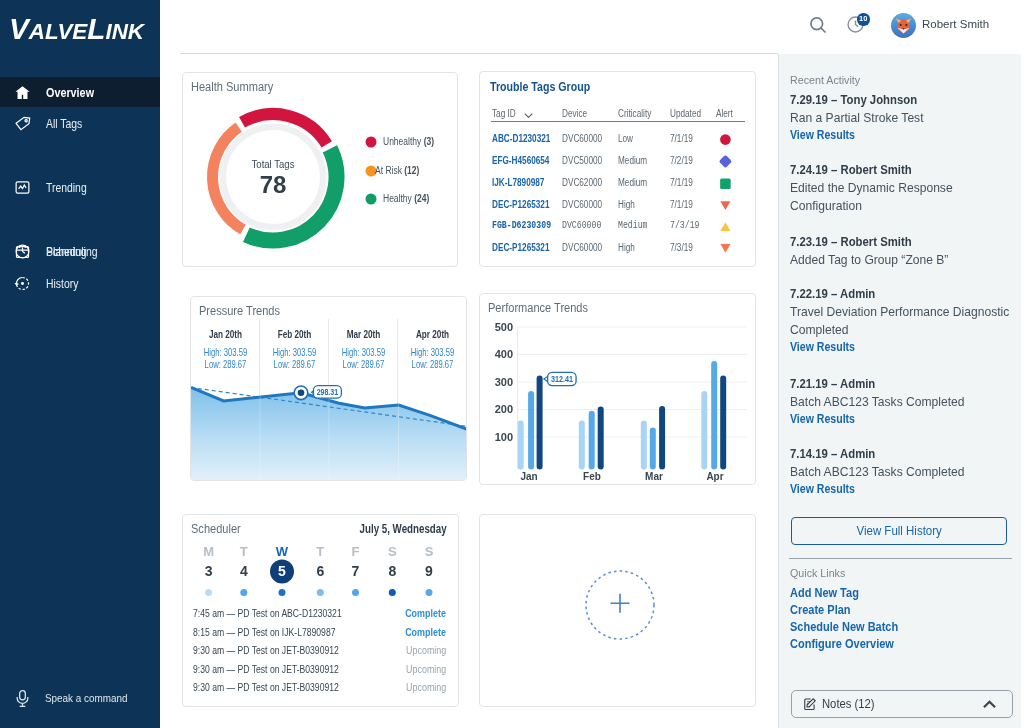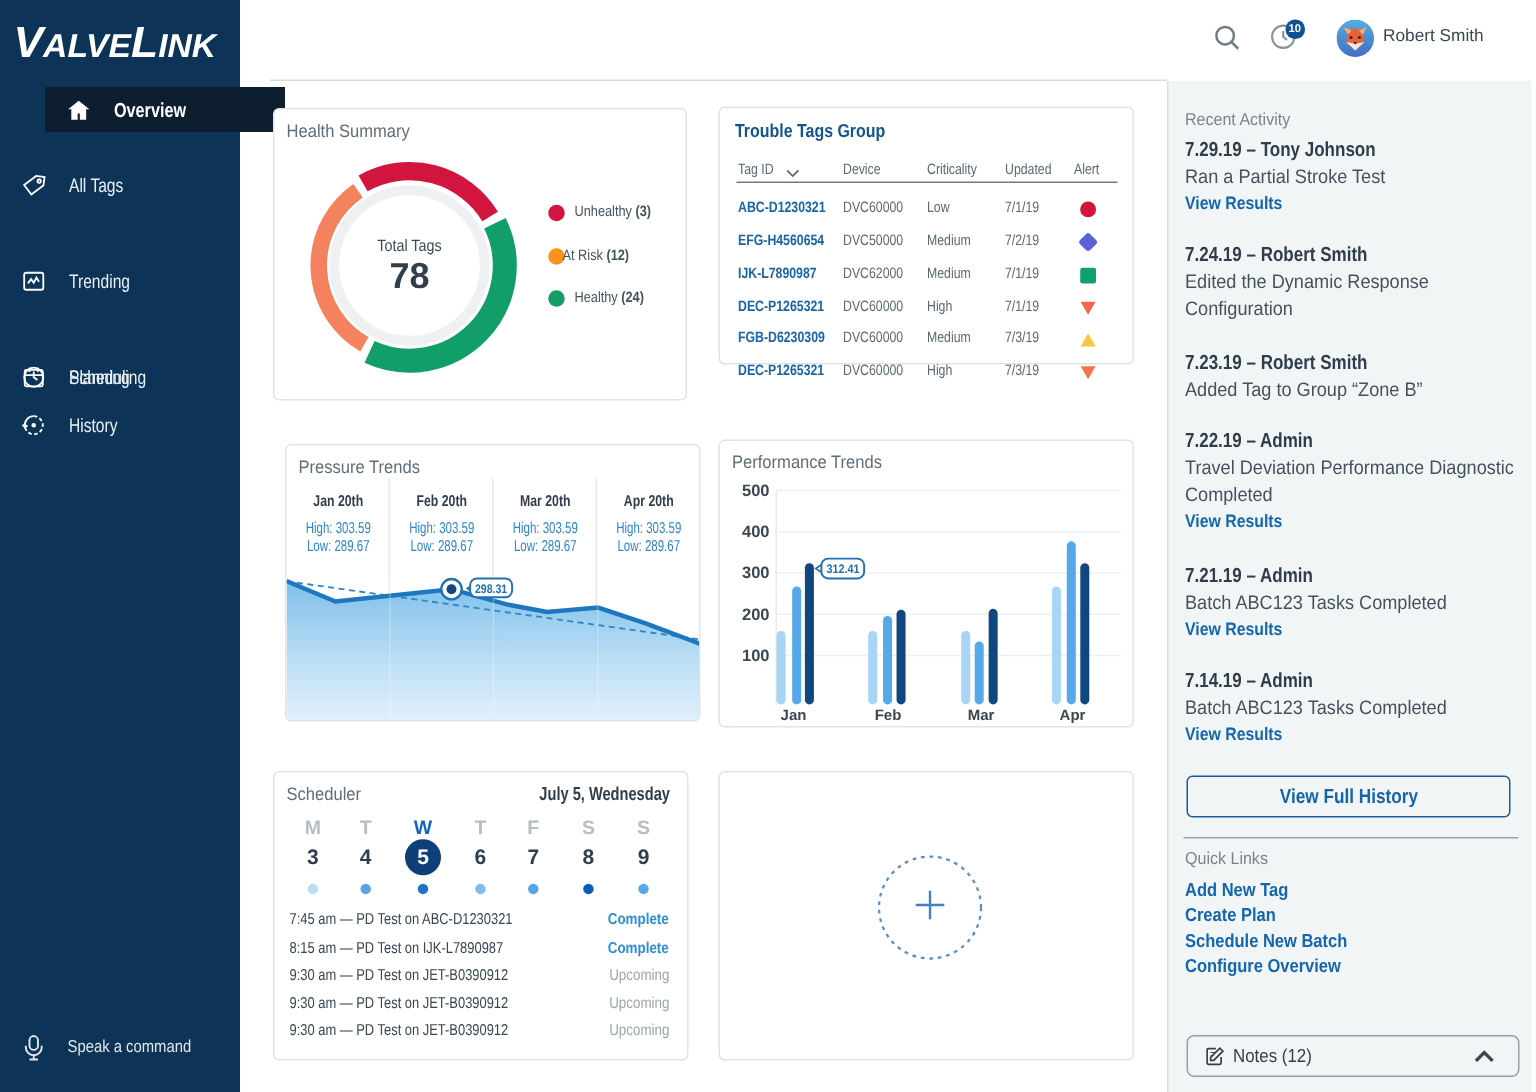--- a/index.html
+++ b/index.html
@@ -35,21 +35,21 @@
 .pcol i{top:38.5px;}
 .srow{position:absolute;left:9.5px;width:253.5px;height:15px;font-size:10.5px;color:#374652;}
 .srow span{position:absolute;left:0;transform:scaleX(0.82);transform-origin:left;white-space:nowrap;}
 .srow b{position:absolute;right:0;font-weight:normal;transform:scaleX(0.85);transform-origin:right;}
 .srow .c{color:#2e8fd4;font-weight:bold;}
 .srow .u2{color:#9aa5ae;}
 </style></head>
 <body>
 <div id="sidebar">
   <div id="logo"><span style="font-size:29px">V</span><span style="font-size:22px">ALVE</span><span style="font-size:29px">L</span><span style="font-size:22px">INK</span></div>
-  <div class="nav-item nav-active" style="top:58px;margin-left:30px;">
+  <div class="nav-item nav-active" style="top:77px;">
     <svg viewBox="0 0 24 24" fill="#fff">
         <path d="M12 3 2 11h3v10h6v-6h2v6h6V11h3z"></path>
       </svg>
     <span>Overview</span>
   </div>
   <div class="nav-item" style="top:108px;">
     <svg viewBox="0 0 24 24" fill="none" stroke="#fff" stroke-width="1.7">
         <path d="M3 13 13 3h8v8L11 21z" transform="rotate(8 12 12)"></path>
         <circle cx="16.5" cy="7.5" r="1.6" transform="rotate(8 12 12)"></circle>
       </svg>
@@ -136,21 +136,21 @@
   <div class="abs px" style="left:11px;top:232px;font-weight:bold;color:#2f3e4a;font-size:13.5px;transform:scaleX(0.84);">7.22.19 – Admin</div>
   <div class="abs px" style="left:11px;top:250px;">Travel Deviation Performance Diagnostic</div>
   <div class="abs px" style="left:11px;top:268px;">Completed</div>
   <div class="abs px pb blue-b" style="left:11px;top:286px;font-size:12px;">View Results</div>
   <div class="abs px" style="left:11px;top:322px;font-weight:bold;color:#2f3e4a;font-size:13.5px;transform:scaleX(0.84);">7.21.19 – Admin</div>
   <div class="abs px" style="left:11px;top:340px;">Batch ABC123 Tasks Completed</div>
   <div class="abs px pb blue-b" style="left:11px;top:358px;font-size:12px;">View Results</div>
   <div class="abs px" style="left:11px;top:392px;font-weight:bold;color:#2f3e4a;font-size:13.5px;transform:scaleX(0.84);">7.14.19 – Admin</div>
   <div class="abs px" style="left:11px;top:410px;">Batch ABC123 Tasks Completed</div>
   <div class="abs px pb blue-b" style="left:11px;top:428px;font-size:12px;">View Results</div>
-  <div class="abs" style="left:12px;top:463px;width:216px;height:28px;border:1.5px solid #1c5c9e;border-radius:4px;text-align:center;line-height:26px;font-weight:bold;color:#1565ab;font-size:13.5px;"><span style="display:inline-block;transform:scaleX(0.85);">View Full History</span></div>
+  <div class="abs" style="left:12px;top:463px;width:216px;height:28px;border:1.5px solid #1c5c9e;border-radius:4px;text-align:center;line-height:26px;font-weight:normal;color:#1565ab;font-size:13.5px;"><span style="display:inline-block;transform:scaleX(0.85);">View Full History</span></div>
   <div class="abs" style="left:10px;top:503.5px;width:223px;height:1.5px;background:#9aa3aa;"></div>
   <div class="abs px" style="left:11px;top:513px;font-size:11.5px;color:#7a848c;">Quick Links</div>
   <div class="abs px pb blue-b" style="left:11px;top:532px;font-size:12.5px;">Add New Tag</div>
   <div class="abs px pb blue-b" style="left:11px;top:549px;font-size:12.5px;">Create Plan</div>
   <div class="abs px pb blue-b" style="left:11px;top:566px;font-size:12.5px;">Schedule New Batch</div>
   <div class="abs px pb blue-b" style="left:11px;top:583px;font-size:12.5px;">Configure Overview</div>
   <div class="abs" style="left:11.5px;top:636px;width:222px;height:27.5px;border:1px solid #99a1a8;border-radius:5px;">
     <svg style="position:absolute;left:11px;top:6px;" width="14" height="14" viewBox="0 0 24 24" fill="none" stroke="#333f49" stroke-width="1.9">
         <path d="M19 13v7a1.5 1.5 0 0 1-1.5 1.5h-13A1.5 1.5 0 0 1 3 20V5a1.5 1.5 0 0 1 1.5-1.5H13"></path>
         <path d="M7 13.5 17.5 3 21 6.5 10.5 17H7z" fill="none"></path>
@@ -173,21 +173,21 @@
     <circle cx="188" cy="69" r="5.5" fill="#d2153f"></circle>
     <circle cx="188" cy="98" r="5.5" fill="#f7941e"></circle>
     <circle cx="188" cy="126" r="5.5" fill="#149c66"></circle>
   </svg>
   <div class="abs" style="left:55px;top:85px;width:70px;text-align:center;font-size:11px;color:#3c4a57;transform:scaleX(0.87);">Total Tags</div>
   <div class="abs" style="left:55px;top:98px;width:70px;text-align:center;font-size:24px;font-weight:bold;color:#323f4b;">78</div>
   <div class="abs" style="left:200px;top:63px;font-size:10px;color:#44525e;"><span class="cx">Unhealthy <b>(3)</b></span></div>
   <div class="abs" style="left:192px;top:92px;font-size:10px;color:#44525e;"><span class="cx">At Risk <b>(12)</b></span></div>
   <div class="abs" style="left:200px;top:120px;font-size:10px;color:#44525e;"><span class="cx">Healthy <b>(24)</b></span></div>
 </div>
-<div class="card" id="card-trouble" style="left:479px;top:71px;width:277px;height:172px;font-size:12px;color:#5a6872;">
+<div class="card" id="card-trouble" style="left:479px;top:71px;width:277px;height:196px;font-size:12px;color:#5a6872;">
   <div class="abs" style="left:10px;top:8px;font-size:12.5px;font-weight:bold;color:#15538f;transform:scaleX(0.85);transform-origin:left;white-space:nowrap;">Trouble Tags Group</div>
   <div class="abs" style="left:12px;top:36px;font-size:10px;transform:scaleX(0.82);transform-origin:left;">Tag ID</div>
   <svg class="abs" style="left:44px;top:40px;" width="9" height="7" viewBox="0 0 12 8" fill="none" stroke="#5a6872" stroke-width="1.6">
       <path d="M1 1.5 6 6.5 11 1.5"></path>
     </svg>
   <div class="abs" style="left:82px;top:36px;font-size:10px;transform:scaleX(0.82);transform-origin:left;">Device</div>
   <div class="abs" style="left:138px;top:36px;font-size:10px;transform:scaleX(0.82);transform-origin:left;">Criticality</div>
   <div class="abs" style="left:189.5px;top:36px;font-size:10px;transform:scaleX(0.82);transform-origin:left;">Updated</div>
   <div class="abs" style="left:236px;top:36px;font-size:10px;transform:scaleX(0.82);transform-origin:left;">Alert</div>
   <div class="abs" style="left:11px;top:49px;width:254px;height:1px;background:#707b84;"></div>
@@ -208,21 +208,21 @@
       <u>DVC62000</u>
       <s>Medium</s>
       <m>7/1/19</m>
     </div>
   <div class="abs tr" style="top:127px;">
       <i>DEC-P1265321</i>
       <u>DVC60000</u>
       <s>High</s>
       <m>7/1/19</m>
     </div>
-  <div class="abs tr" style="top:148px;">
+  <div class="abs tr" style="top:148px;font-family:Liberation Mono, monospace;">
       <i>FGB-D6230309</i>
       <u>DVC60000</u>
       <s>Medium</s>
       <m>7/3/19</m>
     </div>
   <div class="abs tr" style="top:170px;">
       <i>DEC-P1265321</i>
       <u>DVC60000</u>
       <s>High</s>
       <m>7/3/19</m>

